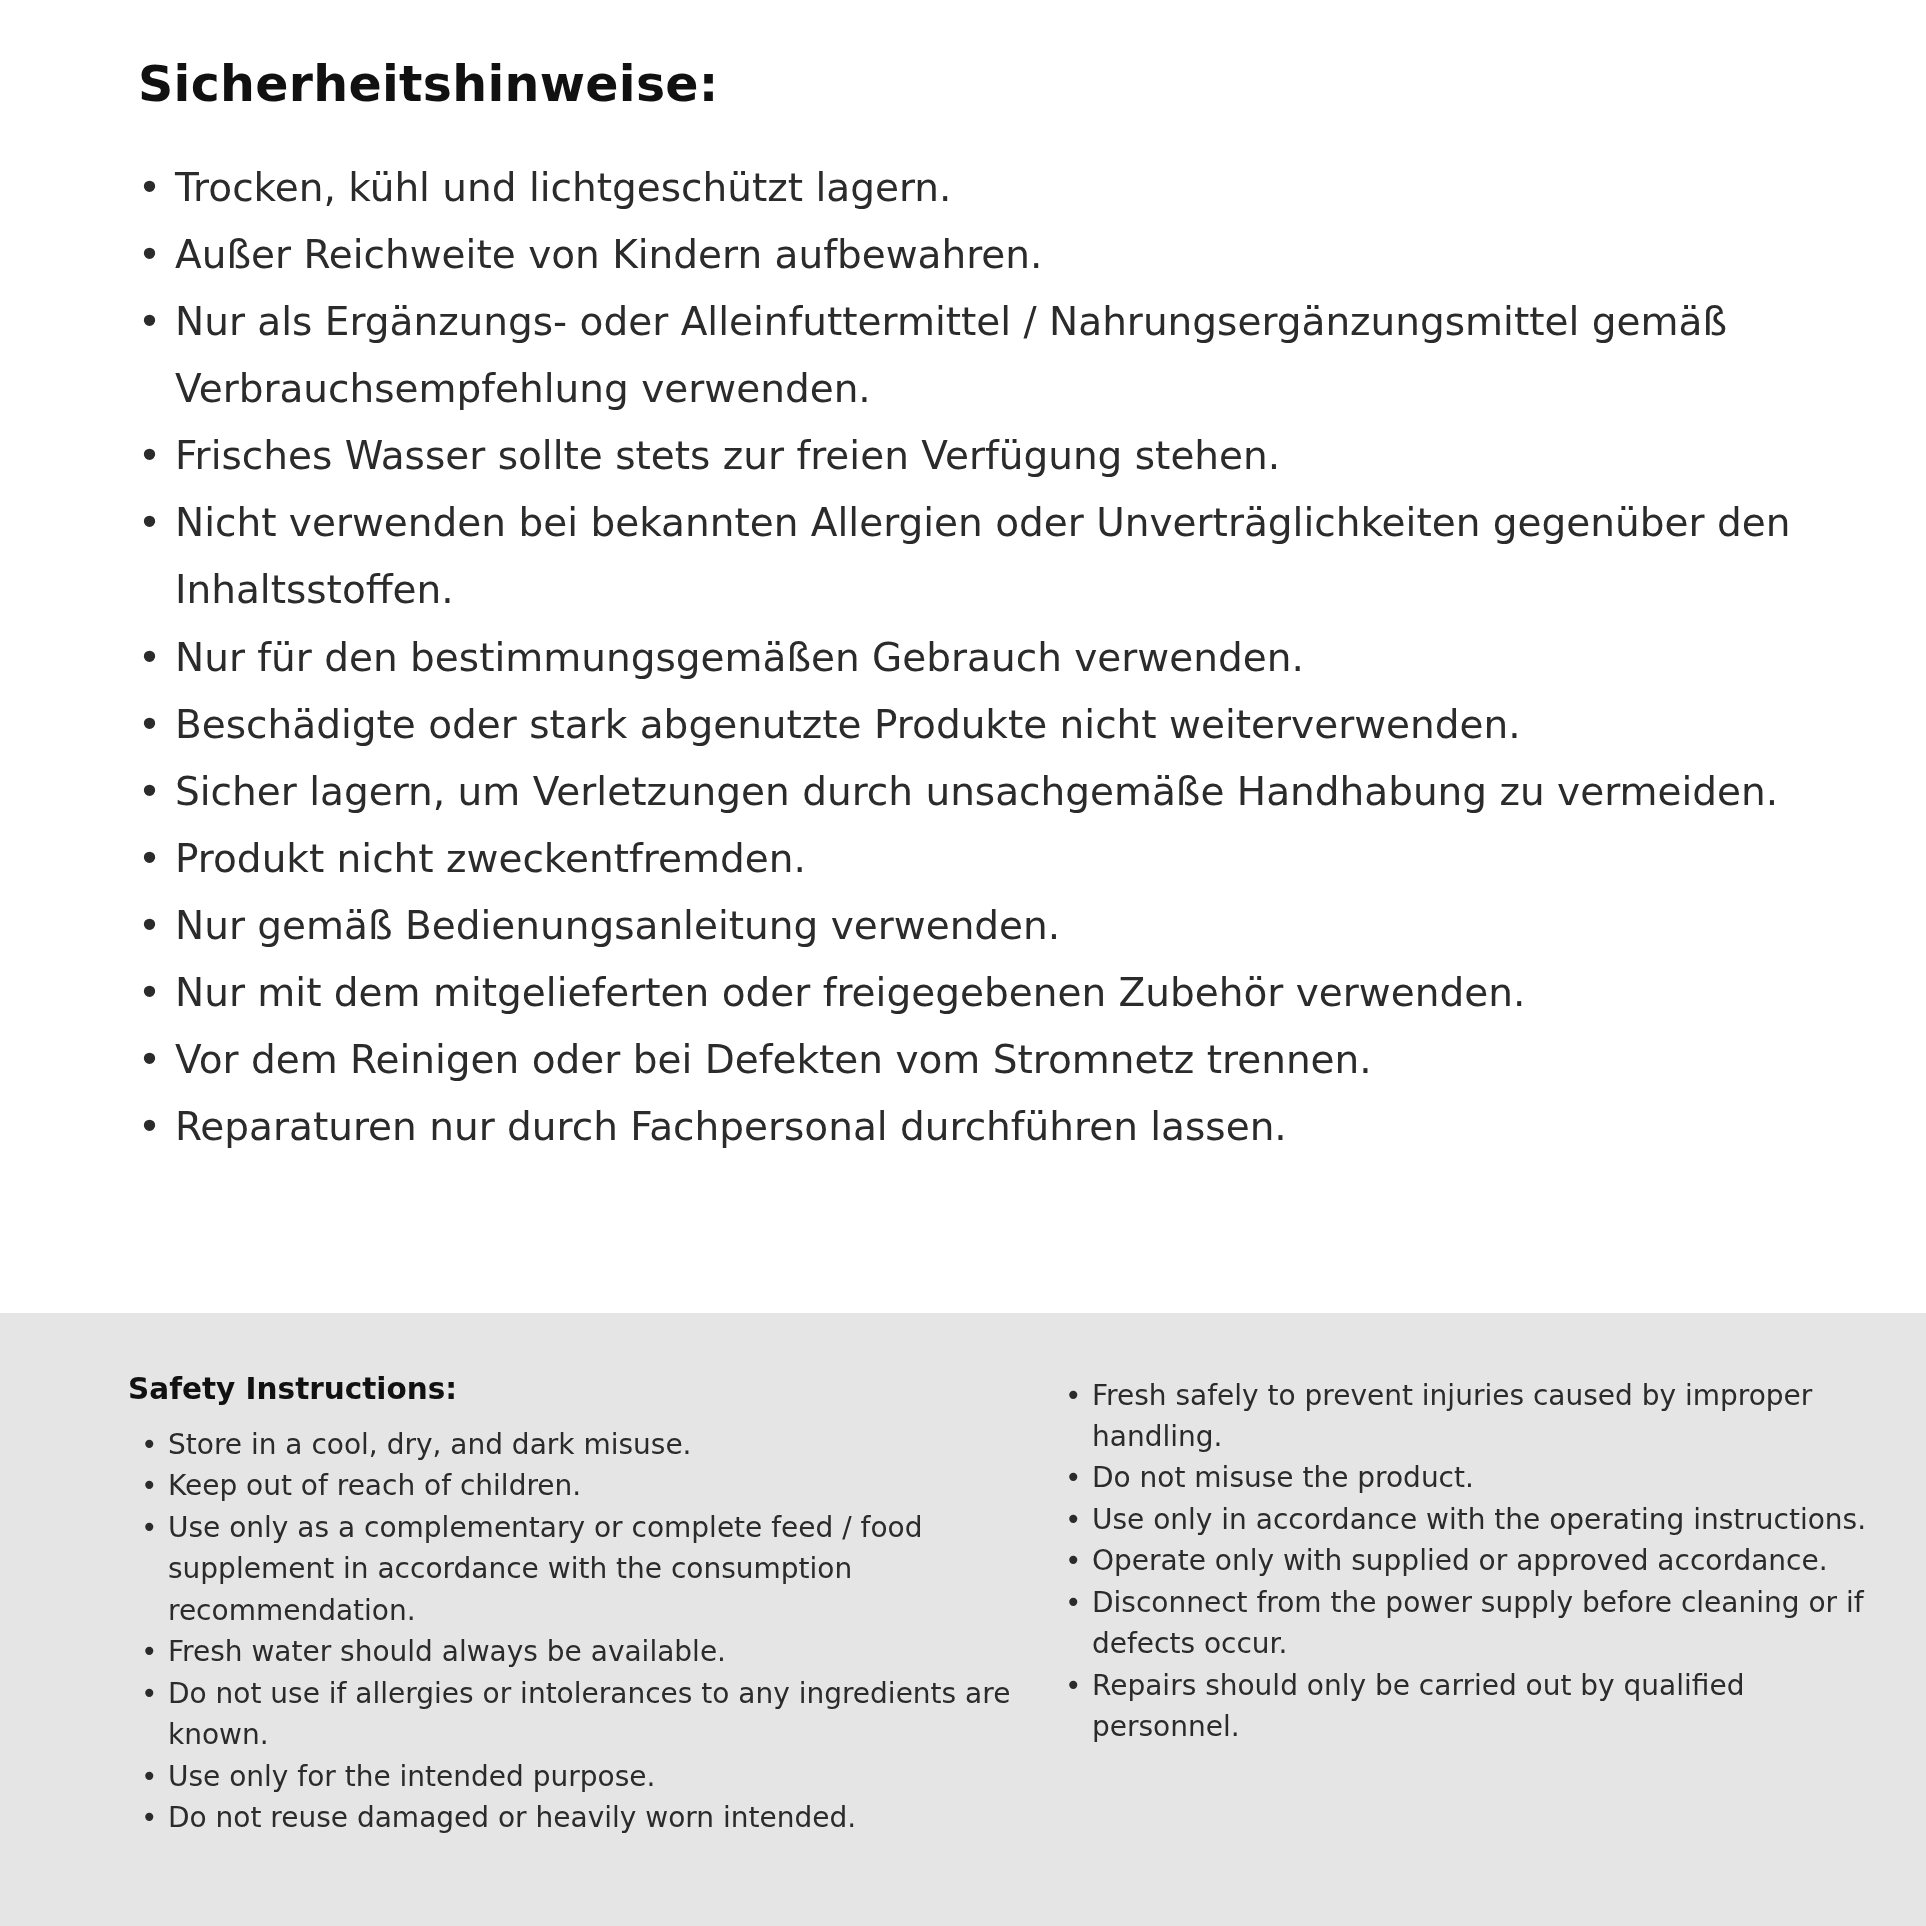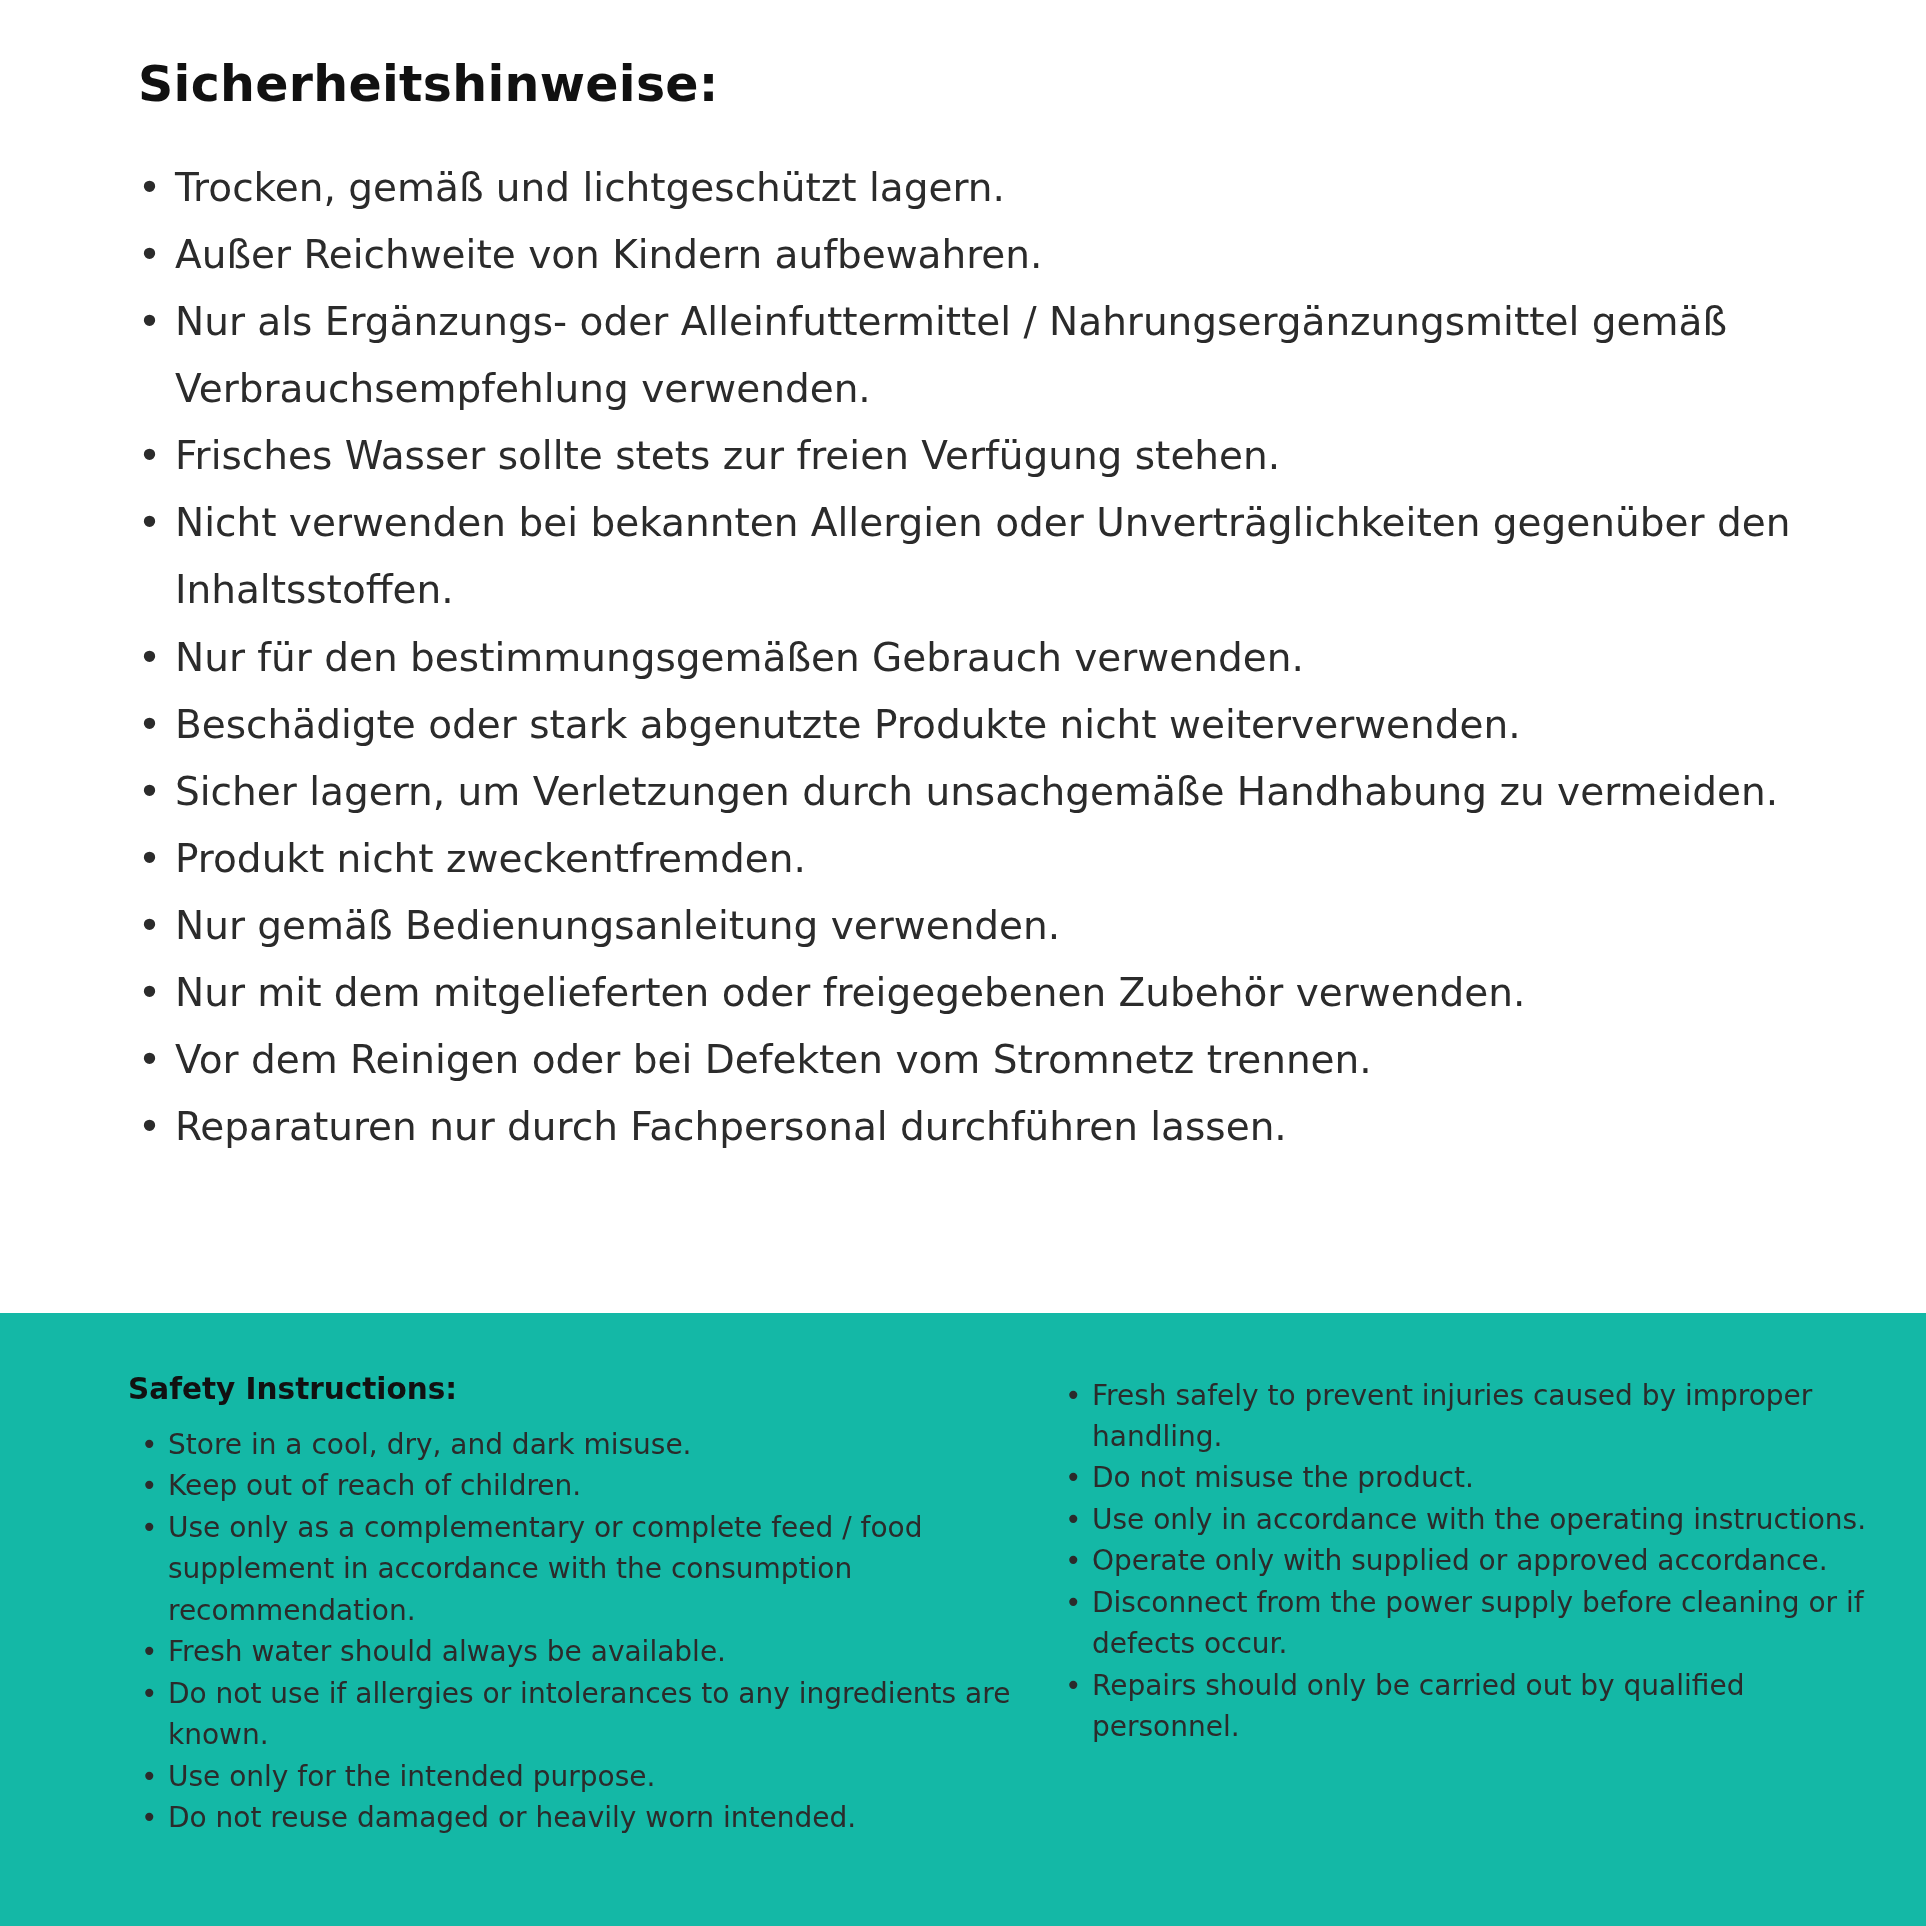--- a/index.html
+++ b/index.html
@@ -48,21 +48,21 @@
     text-align: left;
     color: #2b2b2b;
   }
   .de-item .item-text {
     flex: 1 1 auto;
   }
 
   
   .section-en {
     flex: 1 1 auto;
-    background: #14b8a6;
+    background: #e5e5e5;
     padding: 59px 83px 39px 128px;
     display: flex;
     justify-content: space-between;
     gap: 45px;
   }
   .en-col { display: block; }
   .en-col-left  { flex: 0 0 892px; }
   .en-col-right { flex: 0 0 822px; padding-top: 2.6px; }
   .en-title {
     font-size: 29.5px;
@@ -92,21 +92,21 @@
 
 <div class="page">
 
   <section class="section-de">
     <h1 class="de-title">Sicherheitshinweise:</h1>
 
     <ul class="de-list">
 
         <li class="de-item">
           <span class="marker">•</span>
-          <span class="item-text">Trocken, gemäß und lichtgeschützt lagern.</span>
+          <span class="item-text">Trocken, kühl und lichtgeschützt lagern.</span>
         </li>
 
         <li class="de-item">
           <span class="marker">•</span>
           <span class="item-text">Außer Reichweite von Kindern aufbewahren.</span>
         </li>
 
         <li class="de-item">
           <span class="marker">•</span>
           <span class="item-text">Nur als Ergänzungs- oder Alleinfuttermittel / Nahrungsergänzungsmittel gemäß Verbrauchsempfehlung verwenden.</span>

